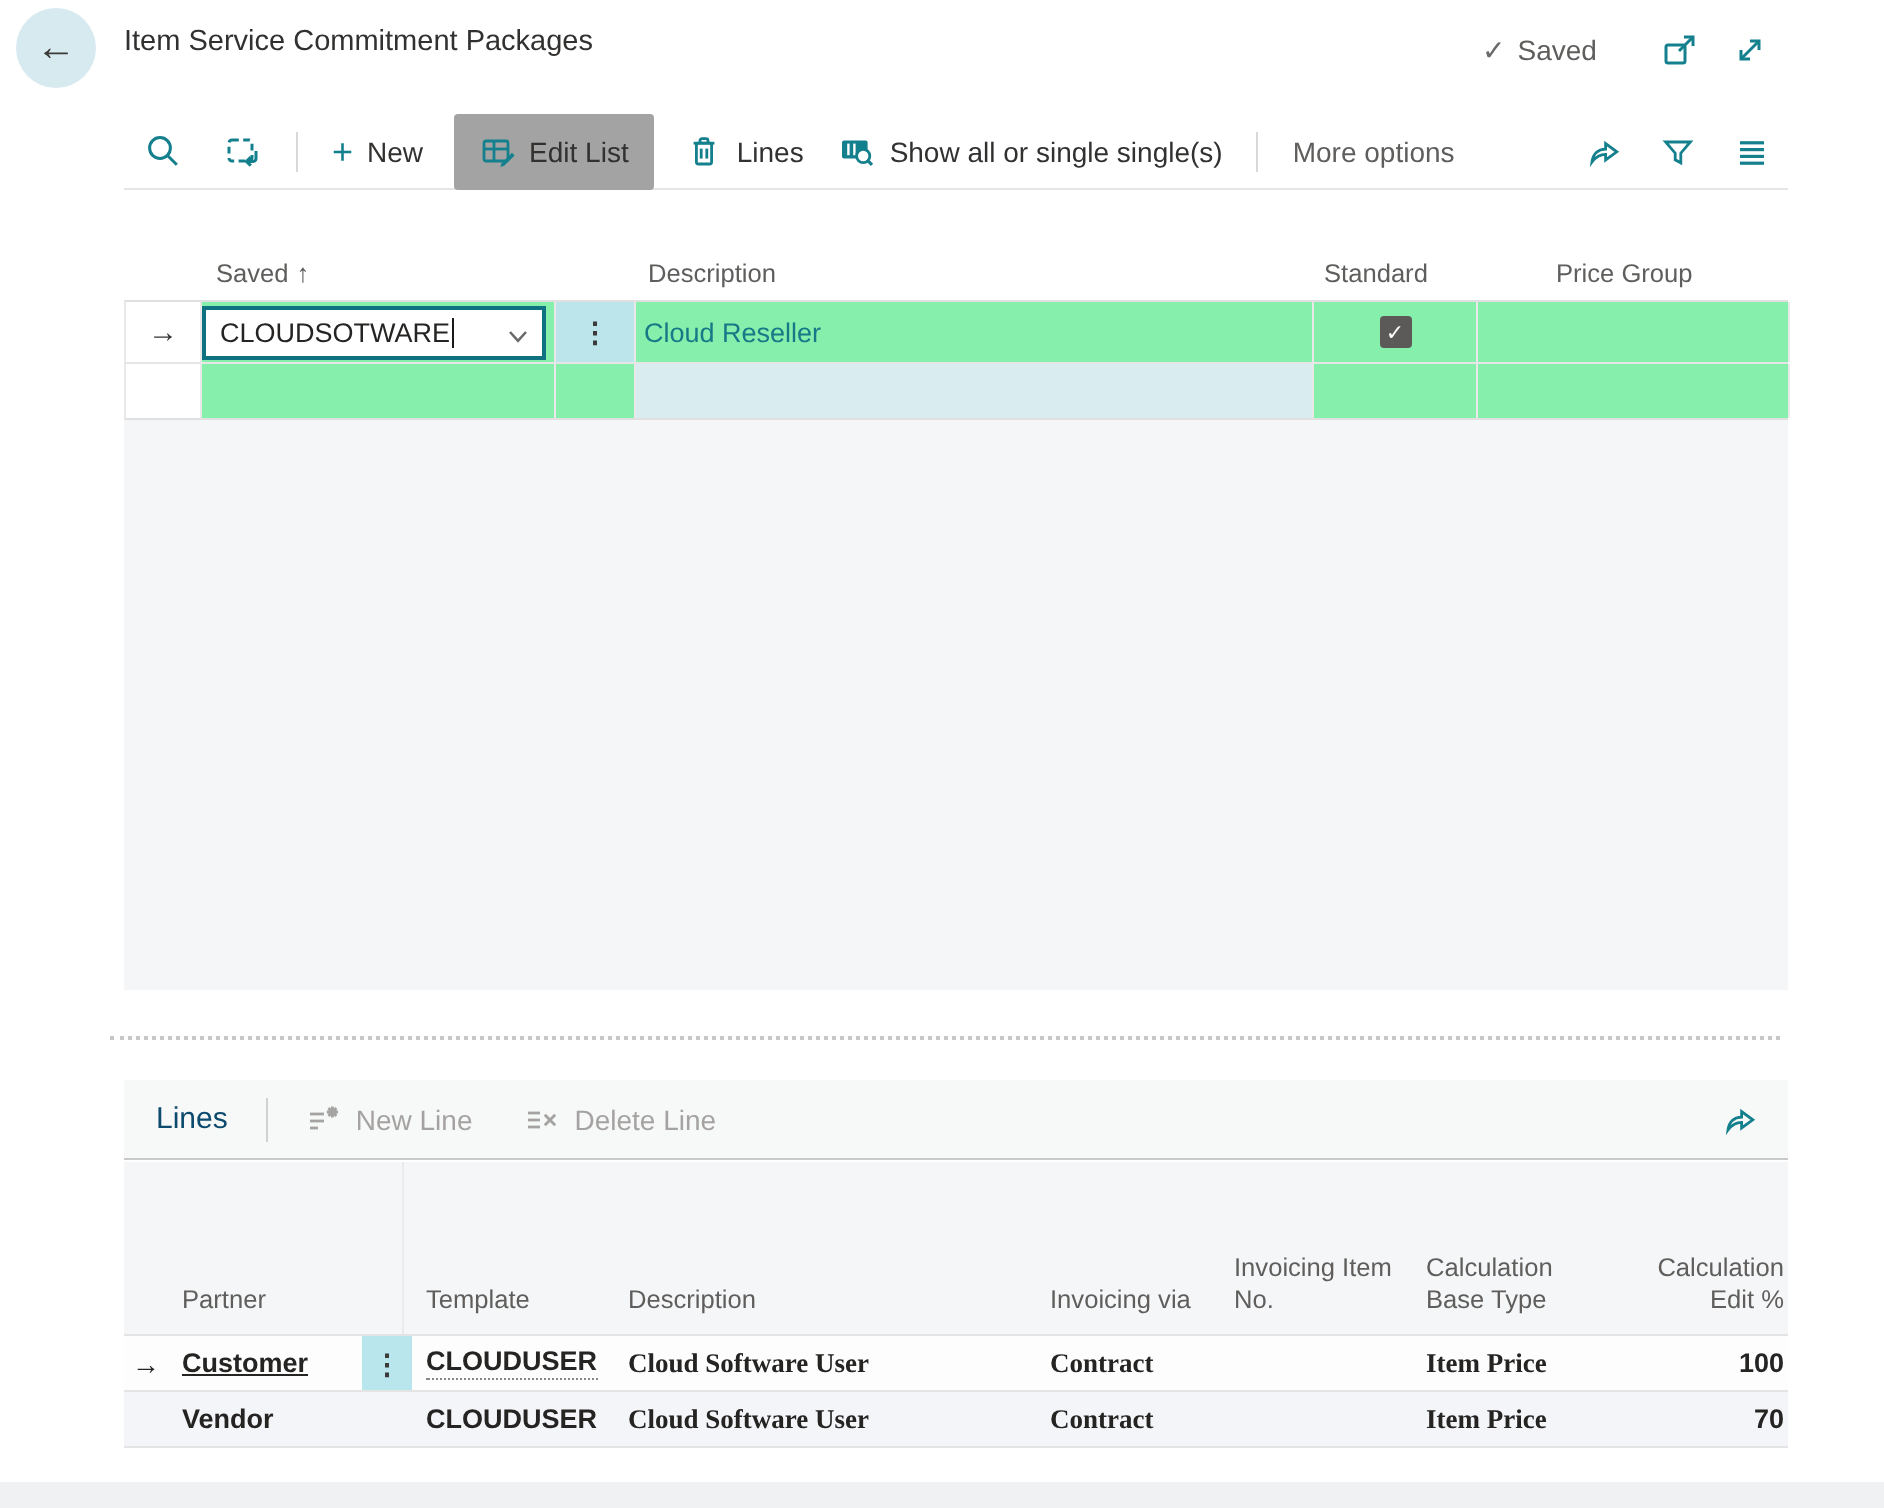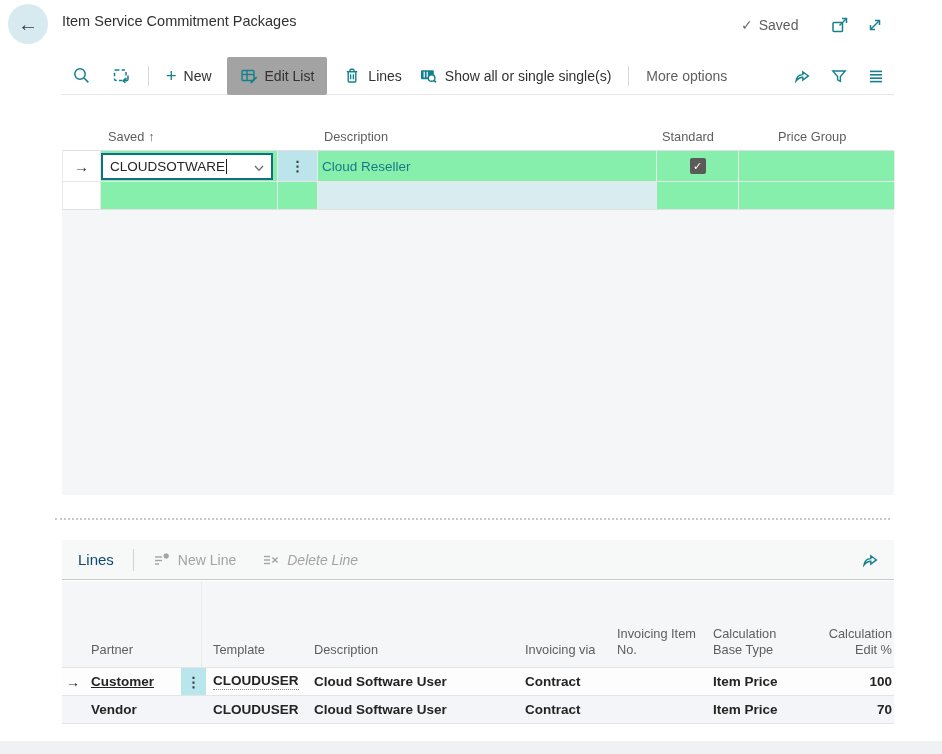--- a/index.html
+++ b/index.html
@@ -59,38 +59,38 @@
   .content-panel { position:absolute; left:62px; top:210px; width:832px; height:285px; background:#f5f6f7; }
   .dotted-sep { position:absolute; left:55px; top:518px; width:835px; height:0;
                 border-top:2px dotted #c9c7c5; }
 
   
   .lines-bar { position:absolute; left:62px; top:540px; width:832px; height:40px; background:#f7f8f8;
                border-bottom:1px solid #c9c9c9; display:flex; align-items:center; font-size:14px; }
   .lines-title { font-weight:400; font-size:15px; color:#0c4a6e; margin-left:16px; }
   .lines-sep { width:1px; height:22px; background:#d1d1d1; margin:0 19px; }
   .lines-btn { display:flex; align-items:center; gap:7px; color:#a5a3a1; cursor:pointer; white-space:nowrap; }
-  .lines-btn + .lines-btn { margin-left:26px;font-style:italic; }
+  .lines-btn + .lines-btn { margin-left:26px; }
   .lines-share { margin-left:auto; margin-right:14px; cursor:pointer; }
 
   .lines-headarea { position:absolute; left:62px; top:581px; width:832px; height:86px; background:#f5f6f7; }
   .freeze-line { position:absolute; left:139px; top:0; width:1px; height:86px; background:#eaebec; }
   .lh { position:absolute; bottom:9px; font-size:12.8px; color:#5f5e5c; line-height:16px; cursor:pointer; }
   .lh span { display:block; }
   .lh.right { text-align:right; right:2px; }
 
   .lines-rows { position:absolute; left:62px; top:667px; width:832px; font-size:13.5px; }
   .lrow { display:grid; grid-template-columns:22px 97px 25px 100px 211px 90px 98px 95px 94px;
           font-weight:700; color:#252423; }
   .lrow1 { height:29px; border-top:1px solid #e4e4e4; border-bottom:1px solid #e4e4e4; background:#fdfdfe; }
   .lrow2 { height:28px; border-bottom:1px solid #e4e4e4; background:#f4f5f8; }
   .lcell { display:flex; align-items:center; overflow:hidden; }
   .lcell.arrow { justify-content:center; font-weight:400; font-size:14px; }
   .lcell.p7 { padding-left:7px; }
-  .lcell.p8 { padding-left:8px; }
+  .lcell.p8 { padding-left:8px;font-family:Liberation Serif, serif; }
   .lcell.menu-on { background:#b9e6ec; justify-content:center; }
   .lcell.num { justify-content:flex-end; padding-right:2px; }
   .u-solid { text-decoration:underline; cursor:pointer; }
   .u-dotted { border-bottom:1px dotted #8a8886; cursor:pointer; line-height:1.2; }
 
   .bottom-strip { position:absolute; left:0; top:741px; width:942px; height:13px; background:#f0f1f3; }
 </style>
 </head>
 <body>
 

